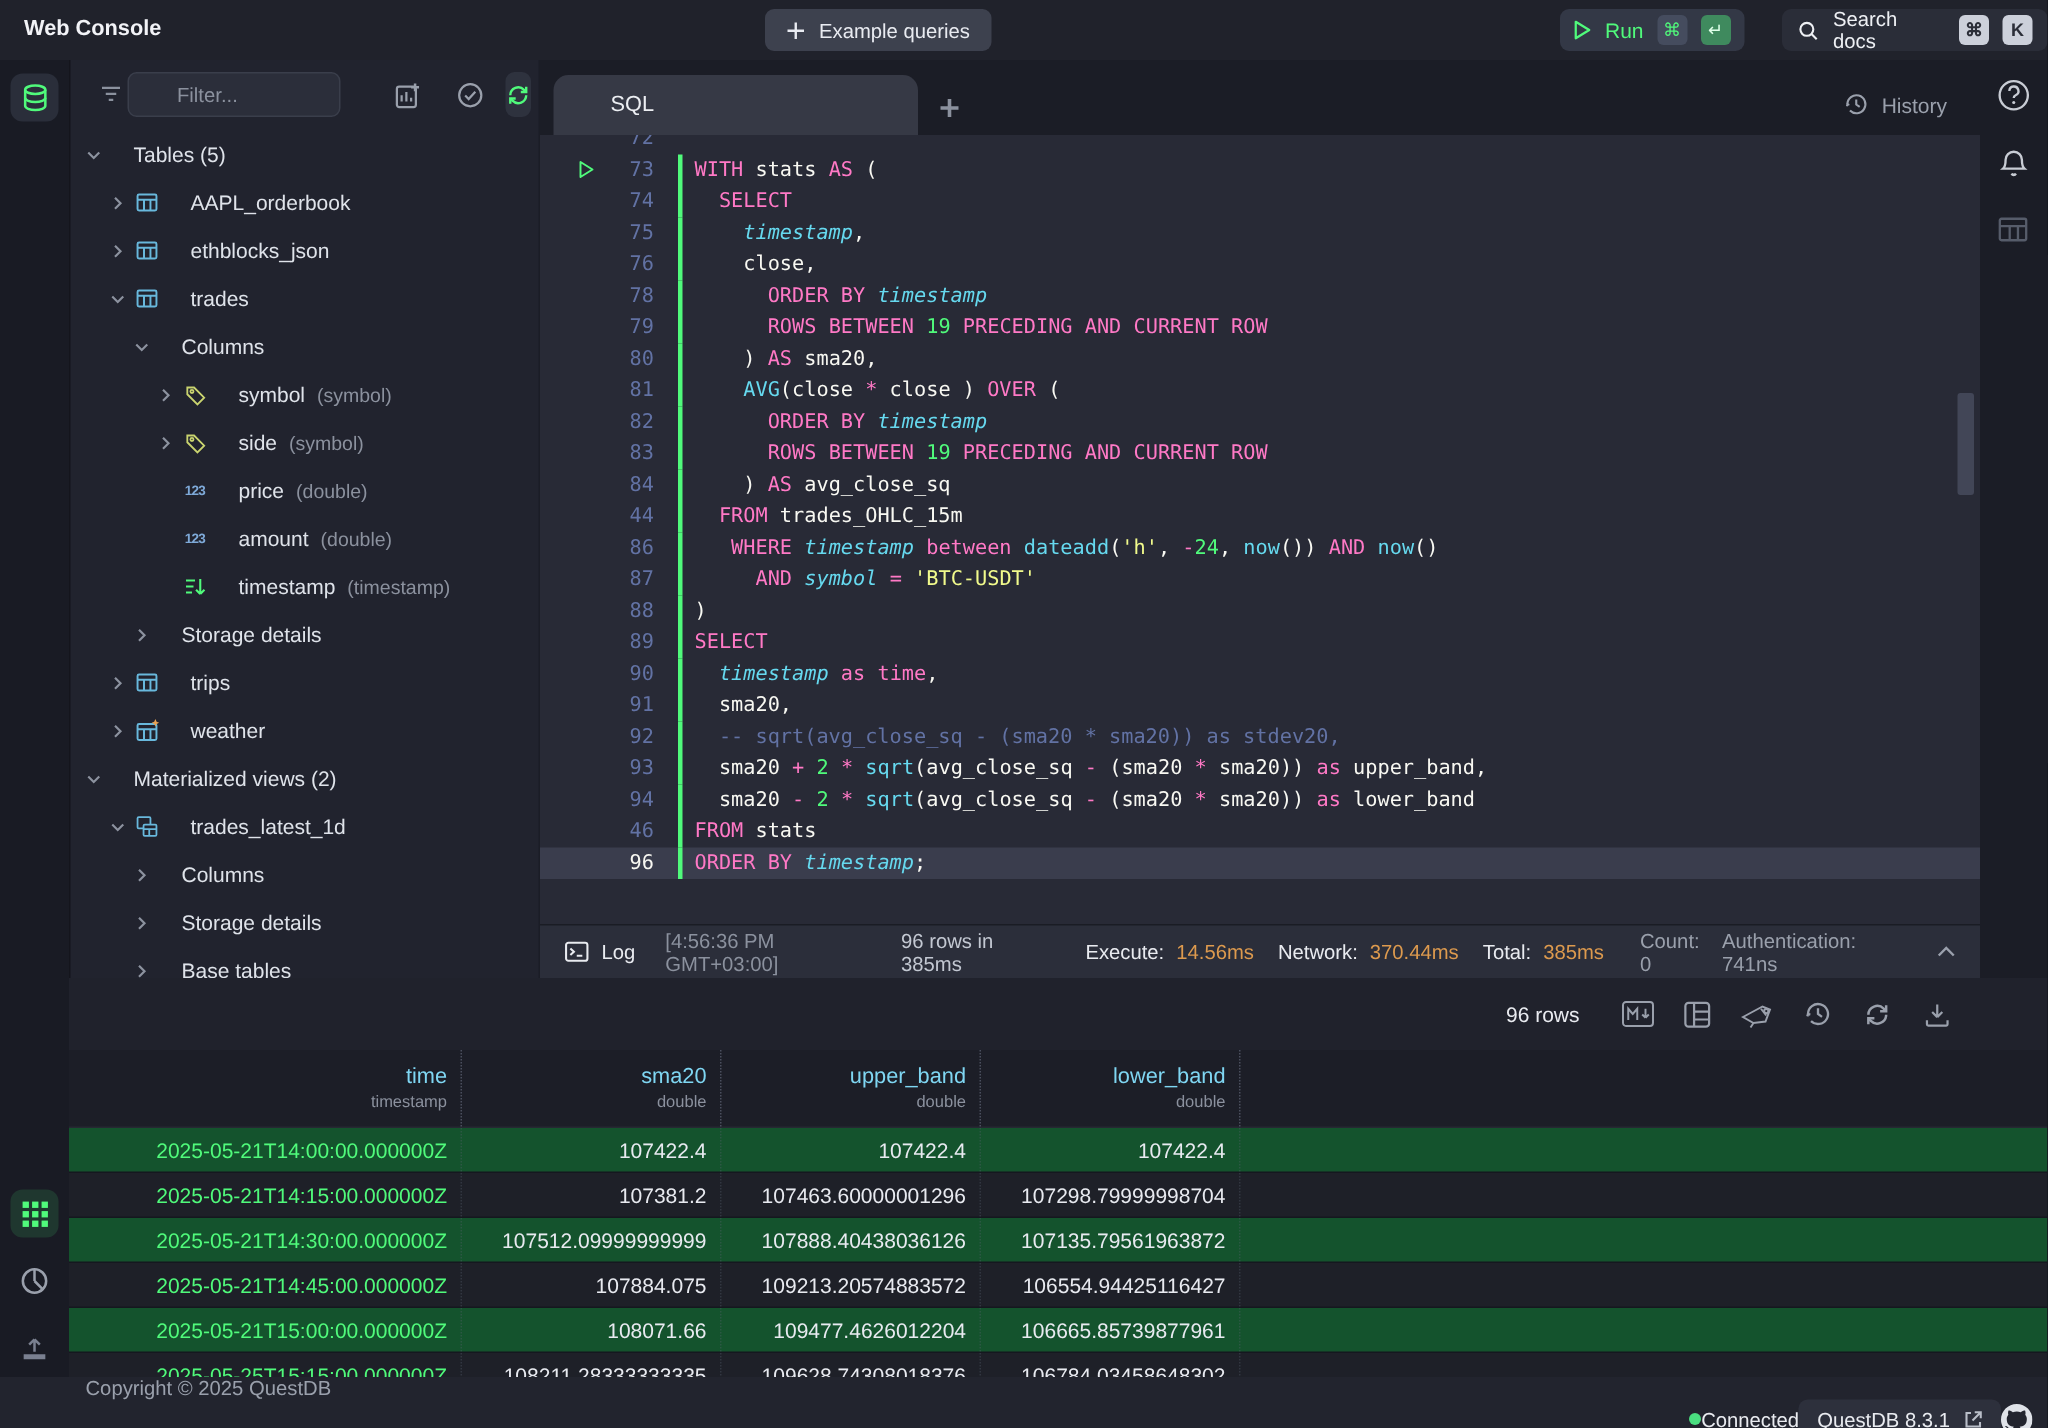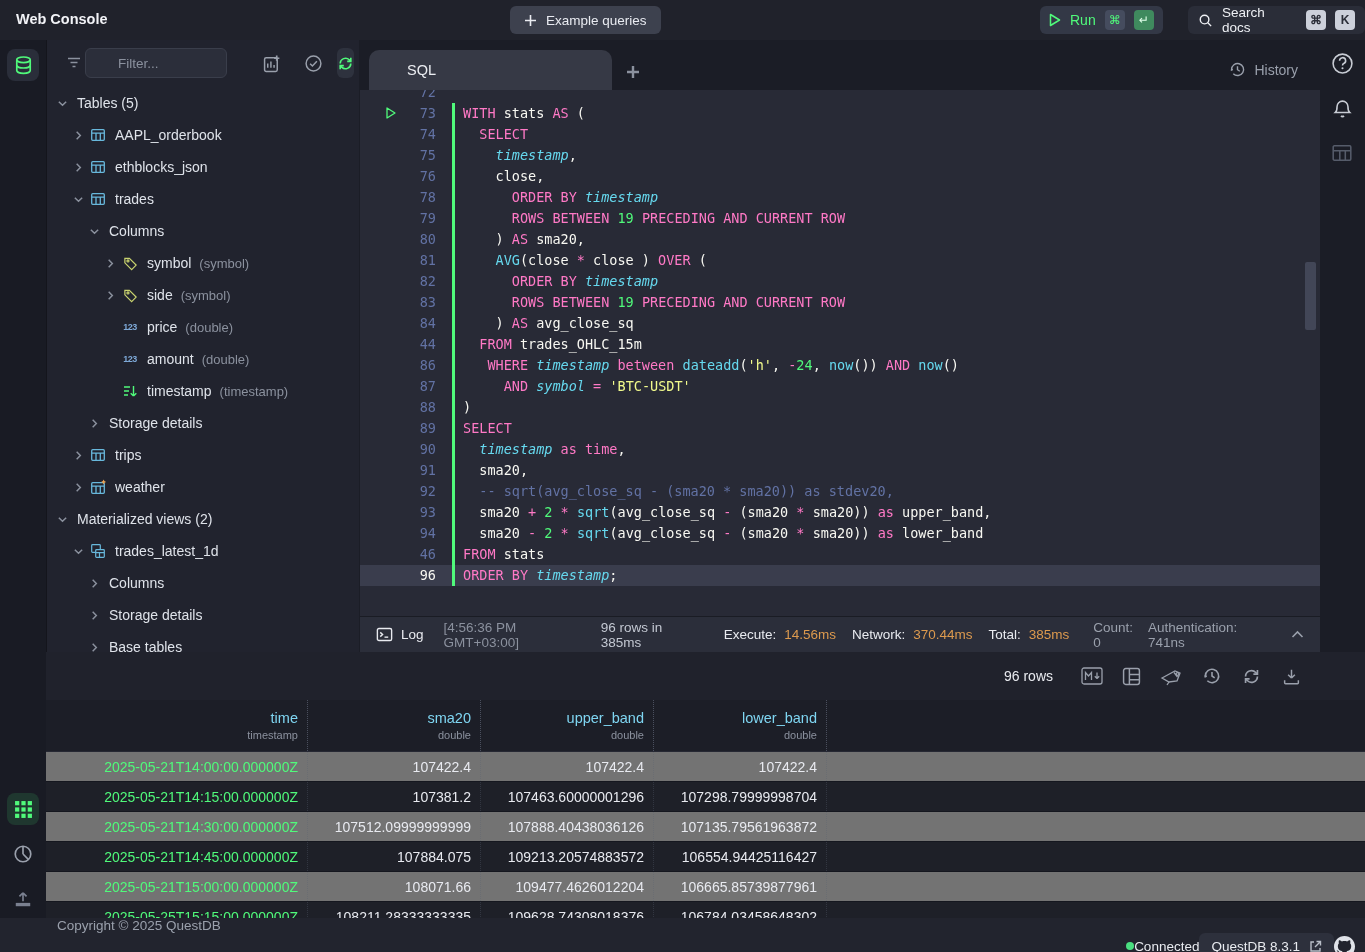--- a/index.html
+++ b/index.html
@@ -37,21 +37,21 @@
   .filter-input::placeholder { color:#8b919e; }
   .filter-ic { position:absolute; left:20px; top:16px; }
   .sb-ic { display:grid; place-items:center; cursor:pointer; }
   .sb-ic-metrics { margin-left:36px; }
   .sb-ic-check { margin-left:22px; }
   .sb-refresh-box { margin-left:14px; width:30px; height:30px; background:#2e323e; border-radius:6px; display:grid; place-items:center; cursor:pointer; }
   .tree { position:absolute; top:47px; left:0; right:0; bottom:0; overflow:hidden; }
   .tree-row { height:32px; display:flex; align-items:center; font-size:14px; color:#dfe3ea; cursor:pointer; white-space:nowrap; }
   .chev { width:18px; flex:none; display:grid; place-items:center; }
   .ticon { width:22px; flex:none; display:grid; place-items:center; position:relative; }
-  .tlabel { margin-left:6px; }
+  .tlabel { margin-left:18px; }
   .tsuffix { color:#8b919e; margin-left:8px; font-size:13px; }
   .num-ic { color:#7ea9d8; font-size:9px; font-weight:700; letter-spacing:-.5px; }
 
   
   .editor { position:absolute; left:360px; top:40px; width:960px; height:612px; background:#282a36; }
   .tabbar { position:absolute; top:0; left:0; right:0; height:50px; background:#1b1d26; }
   .tab { position:absolute; left:9px; bottom:0; width:243px; height:40px; background:#363945; border-radius:10px 10px 0 0; display:flex; align-items:center; padding:0 38px; color:#eceef2; font-size:14.5px; cursor:pointer; }
   .newtab { position:absolute; left:266px; bottom:11px; cursor:pointer; }
   .history { position:absolute; right:22px; bottom:12px; display:flex; gap:8px; align-items:center; color:#9aa0ac; font-size:14px; cursor:pointer; }
   .code-area { position:absolute; top:50px; left:0; width:960px; height:526px; overflow:hidden; }
@@ -82,21 +82,21 @@
 
   
   .results-toolbar { position:absolute; left:46px; top:652px; width:1319px; height:48px; background:#20222c; display:flex; align-items:center; justify-content:flex-end; gap:17px; padding-right:62px; }
   .rt-count { color:#e9ebf0; font-size:14px; margin-right:10px; }
   .rt-ic { width:23px; height:23px; display:grid; place-items:center; cursor:pointer; }
   .grid { position:absolute; left:46px; top:700px; width:1319px; height:218px; background:#1c1e27; overflow:hidden; }
   .grid-header { height:52px; display:flex; border-bottom:1px solid #262833; }
   .gh-cell { display:flex; flex-direction:column; justify-content:center; align-items:flex-end; padding-right:9px; border-right:1px dotted #4a4f5e; cursor:pointer; }
   .gh-name { color:#7fd6f2; font-size:14.5px; }
   .gh-type { color:#8b919e; font-size:11px; margin-top:3px; }
-  .grid-row { height:30px; display:flex; background:#737373; border-bottom:1px solid #15171f; cursor:pointer; }
+  .grid-row { height:30px; display:flex; background:#14532d; border-bottom:1px solid #15171f; cursor:pointer; }
   .grid-row:nth-child(even) { background:#1e2028; }
   .gr-cell { display:flex; align-items:center; justify-content:flex-end; padding-right:9px; border-right:1px dotted rgba(90,96,112,.35); color:#e8eaf0; font-size:14px; }
   .gr-cell.time { color:#50fa7b; }
 
   
   .footer { position:absolute; left:0; top:918px; width:1365px; height:34px; background:#22242e; display:flex; font-size:13.5px; color:#9aa0ac;flex-direction:column; }
   .ft-copy { margin-left:57px; }
   .ft-right { margin-left:auto; display:flex; align-items:center; gap:0; margin-right:10px; }
   .conn-dot { width:8px; height:8px; border-radius:50%; background:#4ade80; }
   .conn-label { color:#e9ebf0; }

